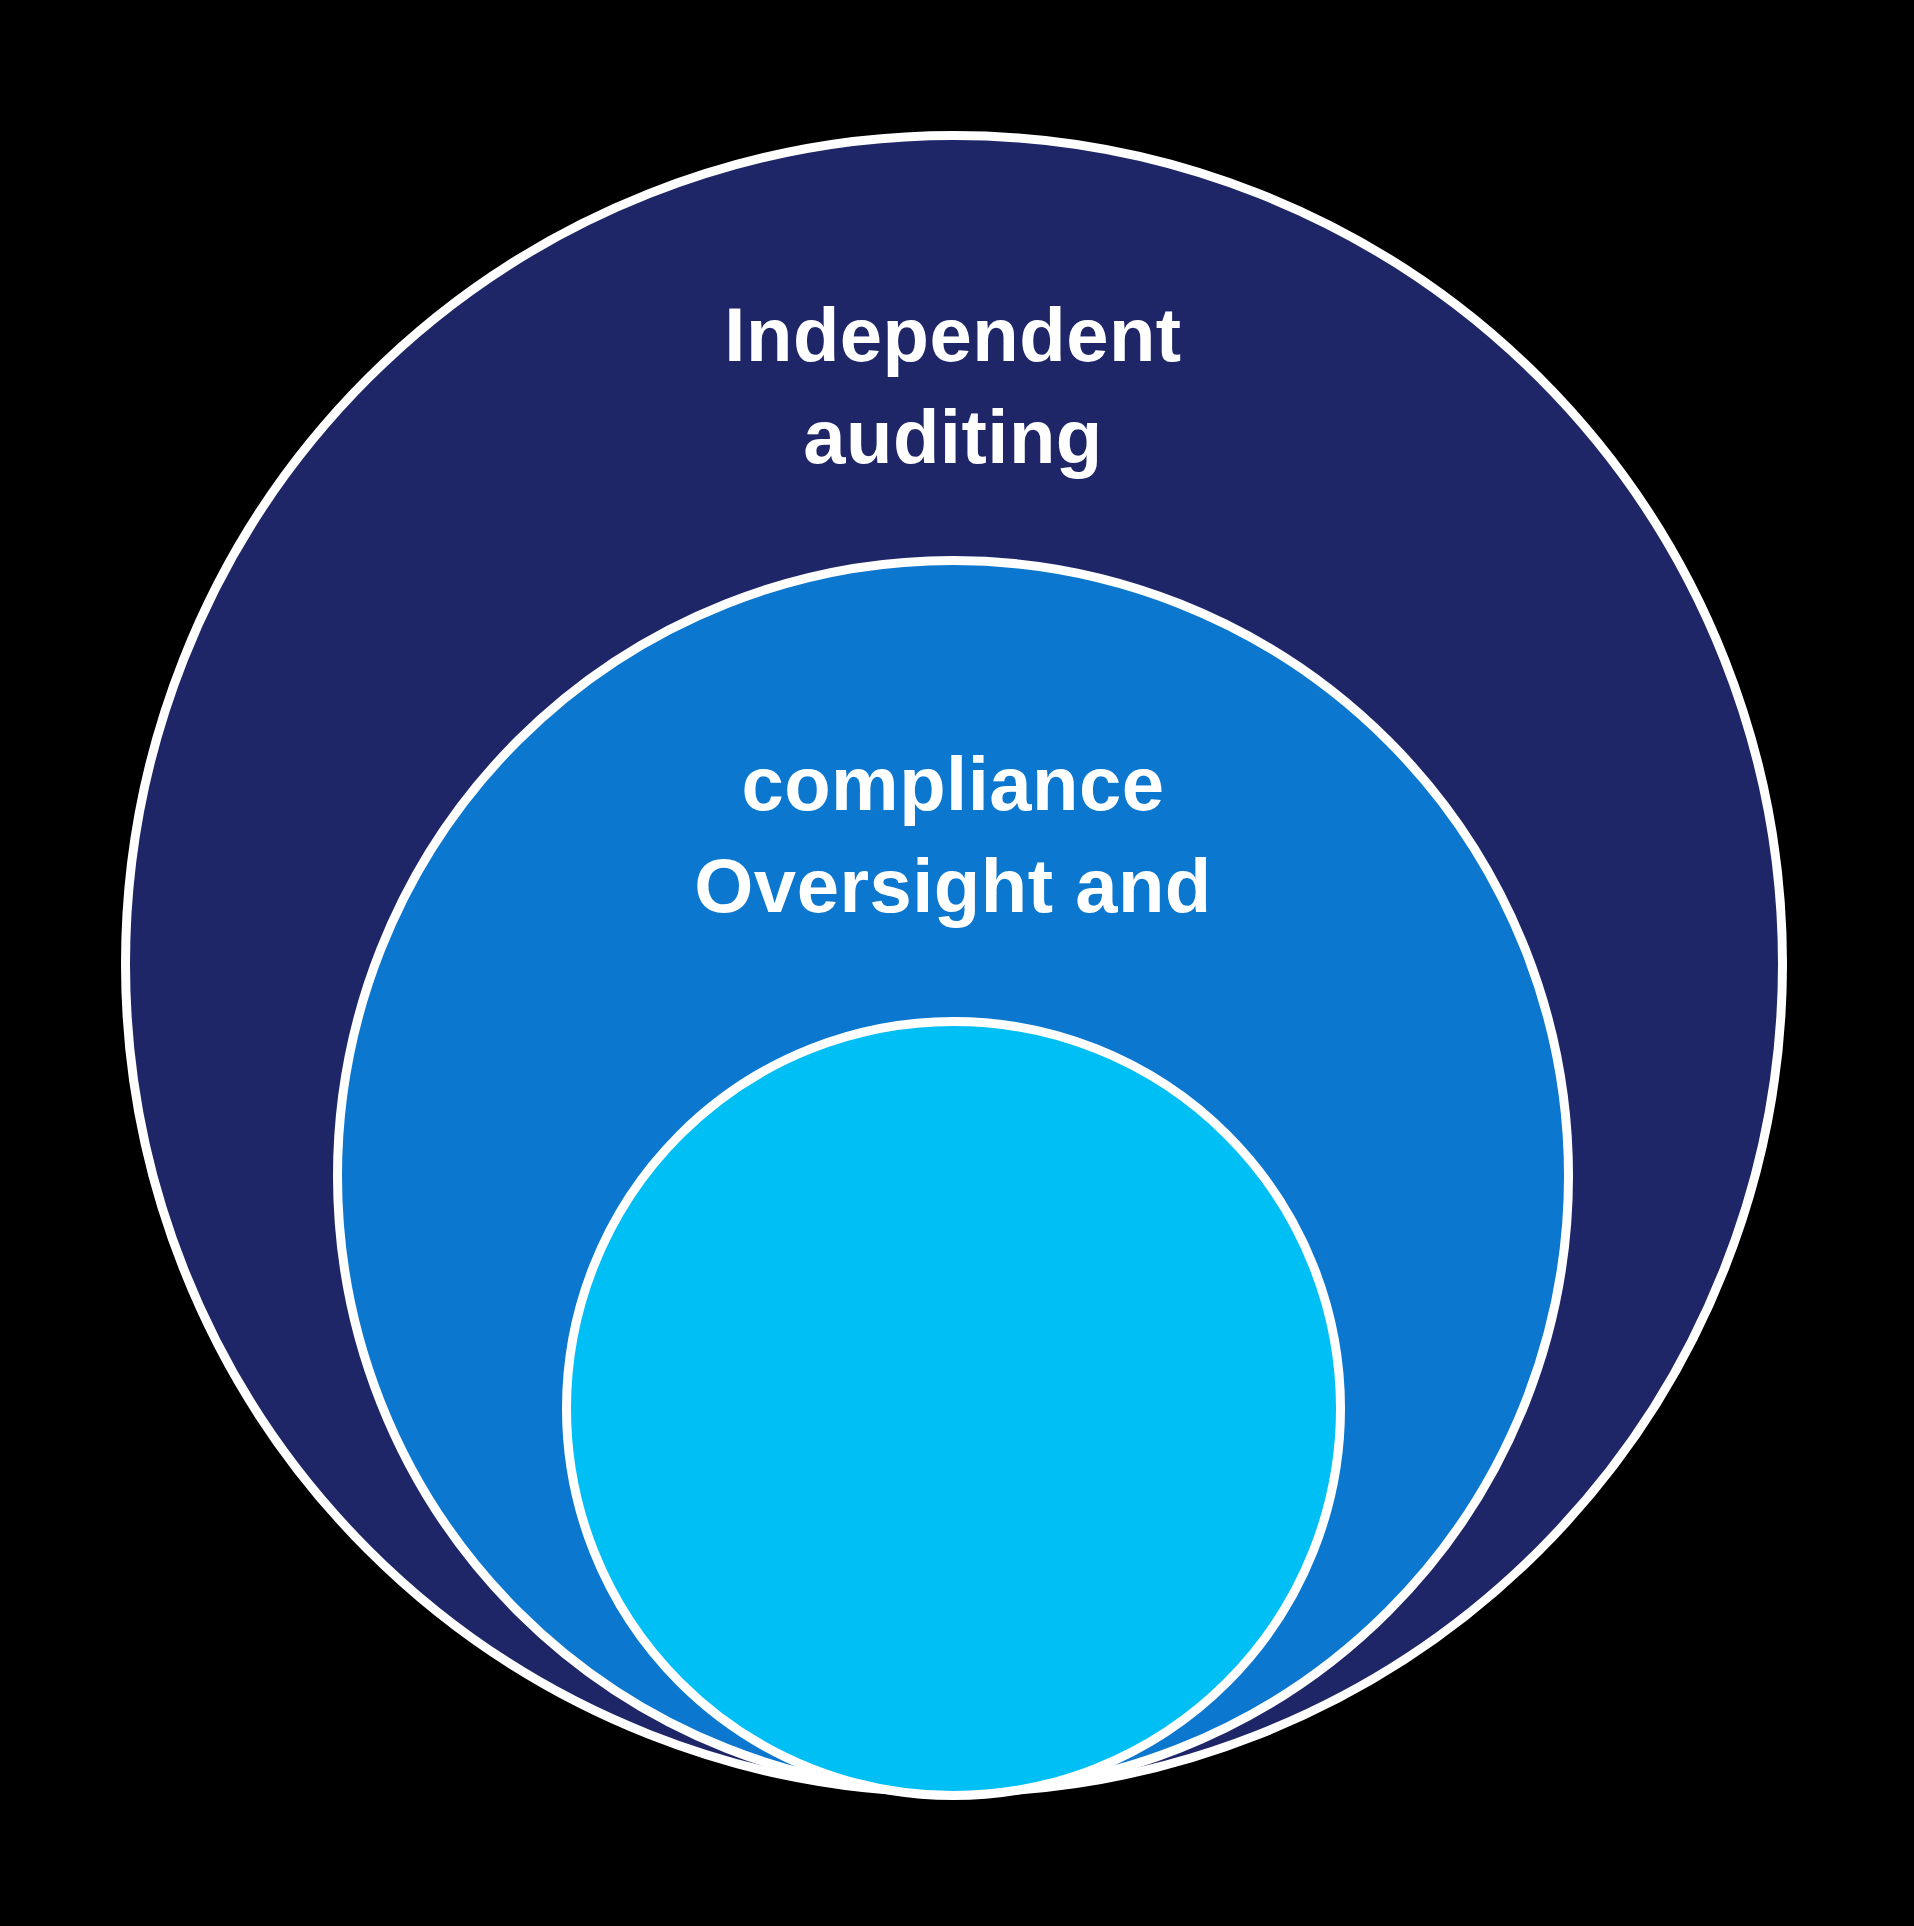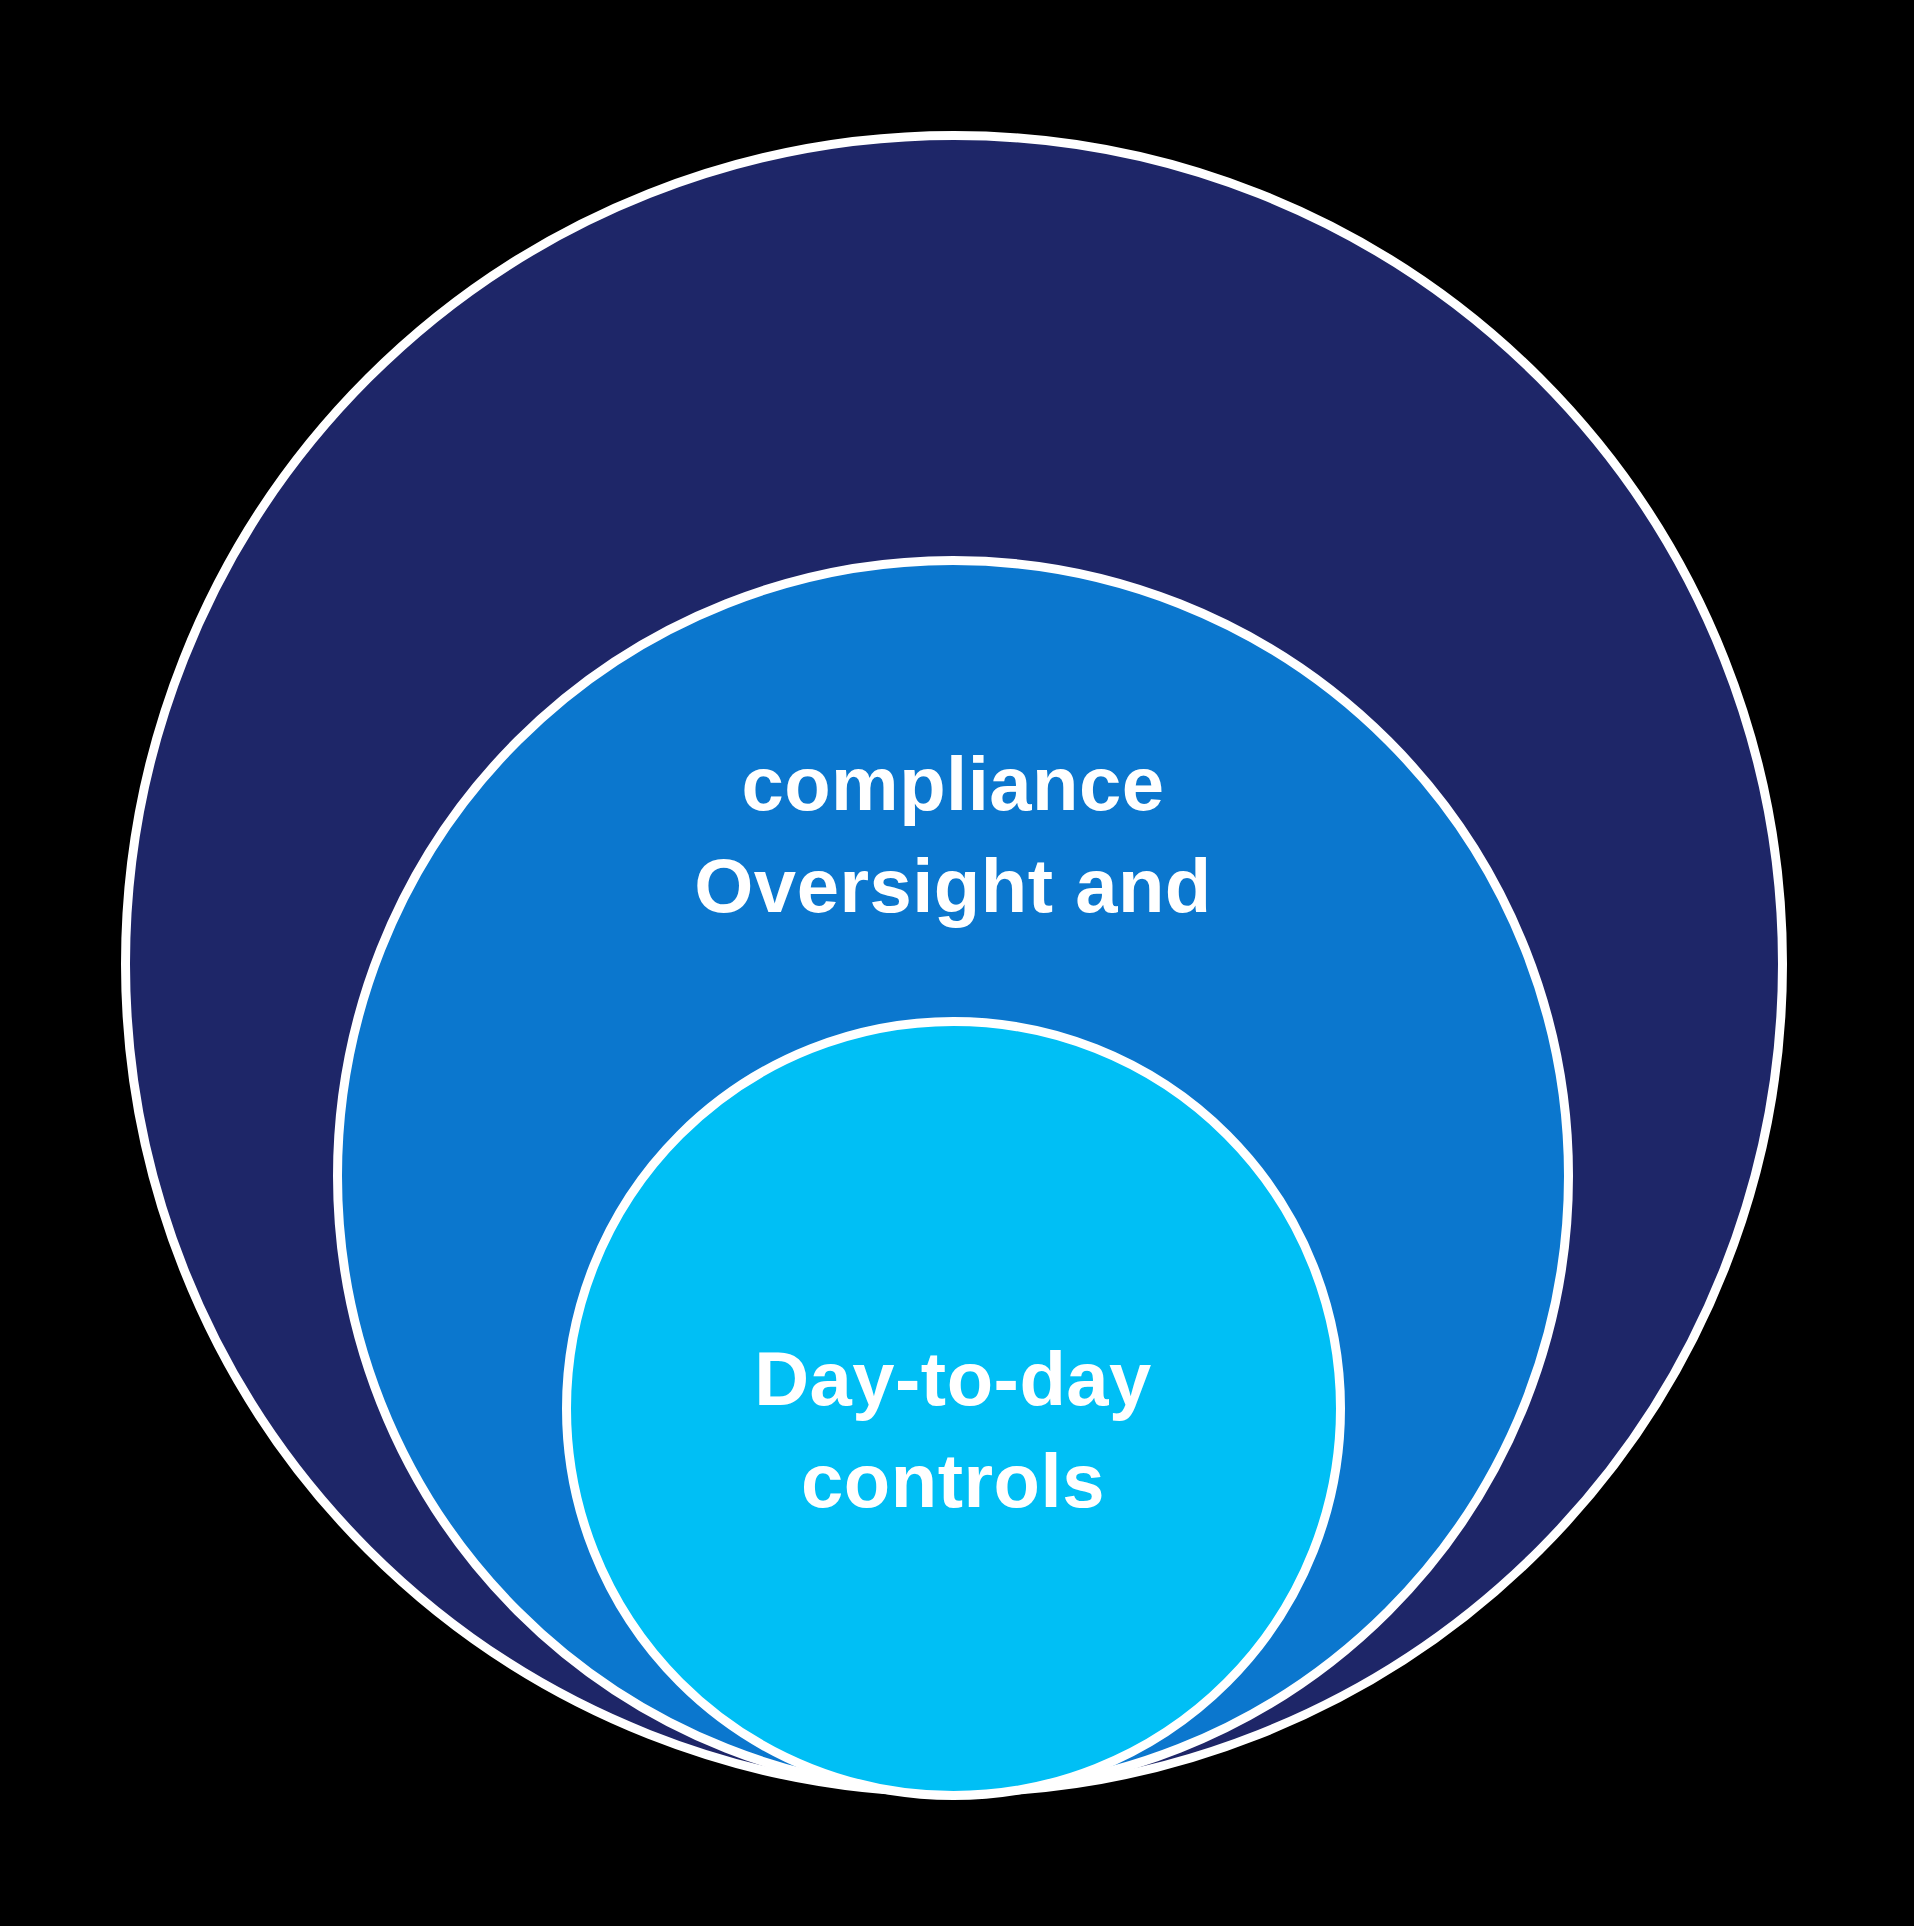--- a/index.html
+++ b/index.html
@@ -59,25 +59,25 @@
 <body>
 
 <div class="canvas">
 
   <div class="circle circle-outer" style="background-color: rgb(30, 38, 104);"></div>
 
   <div class="circle circle-middle" style="background-color: rgb(11, 119, 206);"></div>
 
   <div class="circle circle-inner" style="background-color: rgb(0, 191, 245);"></div>
 
+  <div class="label label-outer">
+    <span class="line">Independent</span>
+    <span class="line">auditing</span>
+  </div>
 
   <div class="label label-middle">
     <span class="line">compliance</span>
     <span class="line">Oversight and</span>
   </div>
 
-  <div class="label label-inner">
-    <span class="line">Day-to-day</span>
-    <span class="line">controls</span>
-  </div>
 
 </div>
 
 
 </body></html>

